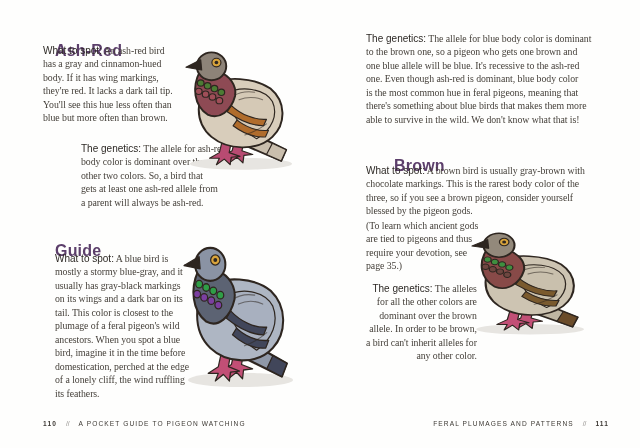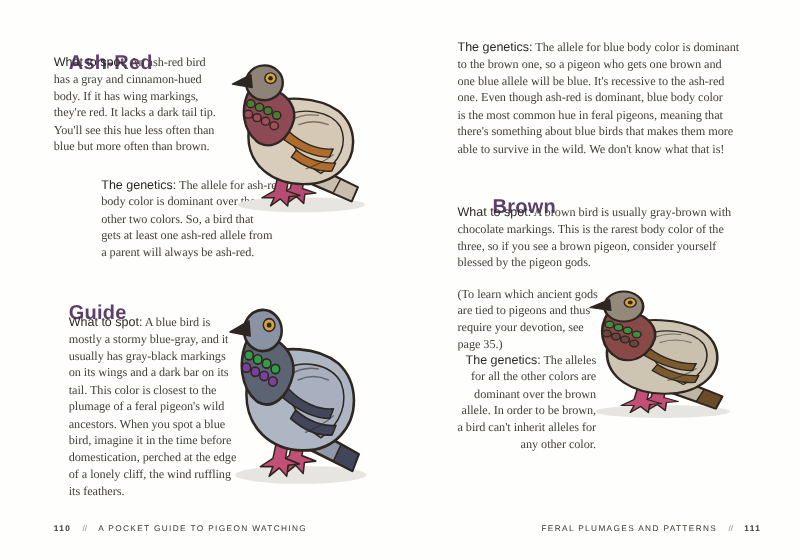--- a/index.html
+++ b/index.html
@@ -40,21 +40,21 @@
 
   #h-ashred { left:43px; top:30px; }
   #p-ash1   { left:43px; top:44px; }
   #p-ash2   { left:43px; top:142px;margin-left:38px; }
   #h-blue   { left:43px; top:230px; }
   #p-blue1  { left:55px; top:252px; }
 
   #p-rtop   { left:366px; top:32px; }
   #h-brown  { left:350px; top:145px;padding-left:32px; }
   #p-brown1 { left:366px; top:164px; }
-  #p-brown2 { left:366px; top:229px; }
+  #p-brown2 { left:366px; top:219px; }
   #p-brown3 { left:366px; top:282px;text-align:right; }
 
   
   .o  { stroke:#2e2620; stroke-width:2;   stroke-linejoin:round; }
   .o1 { stroke:#2e2620; stroke-width:1.2; stroke-linejoin:round; }
   .d  { fill:none; stroke:#2e2620; stroke-width:1.1; opacity:.55; stroke-linecap:round; }
 </style>
 </head>
 <body>
 

